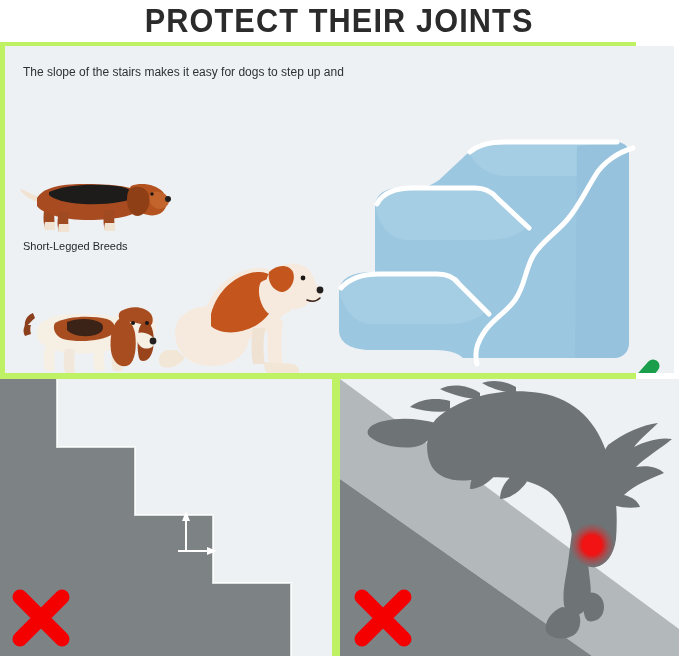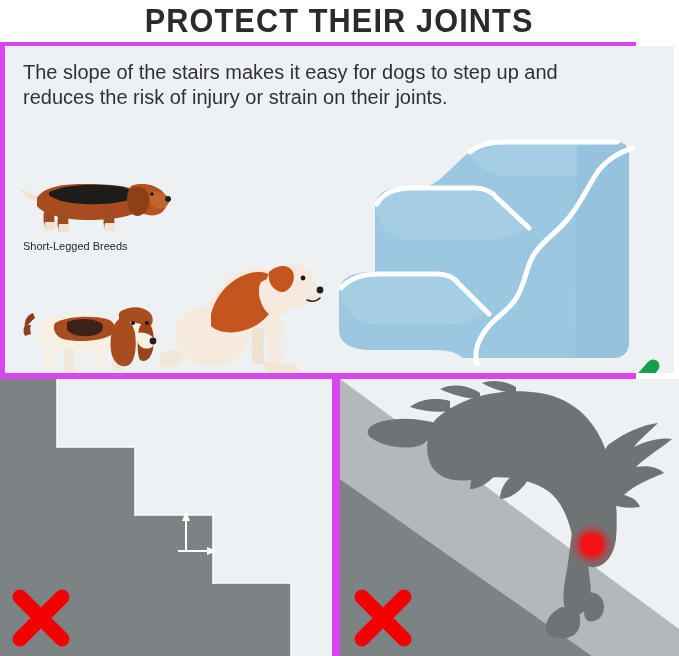--- a/index.html
+++ b/index.html
@@ -11,21 +11,21 @@
     width: 679px;
     height: 656px;
     font-family: "Liberation Sans", sans-serif;
     overflow: hidden;
     position: relative;
   }
   .page {
     position: relative;
     width: 636px;
     height: 656px;
-    background: #d946ef;
+    background: #bef264;
   }
 
   
   .title-bar {
     position: absolute;
     left: 0; top: 0;
     width: 679px; height: 42px;
     display: flex;
     align-items: center;
     justify-content: center;
@@ -47,21 +47,21 @@
     position: absolute;
     left: 5px; top: 46px;
     width: 669px; height: 327px;
     background: #eef1f4;
     overflow: hidden;
   }
   .body-copy {
     position: absolute;
     left: 18px; top: 14px;
     width: 480px;
-    font-size: 20px;
+    font-size: 12px;
     line-height: 25px;
     color: #2f3133;
   }
   .body-copy .ln { display: block; white-space: nowrap; }
 
   .lbl {
     position: absolute;
     font-size: 11px;
     color: #26282a;
     white-space: nowrap;
@@ -100,21 +100,20 @@
 <div class="page">
 
   <div class="title-bar">
     <div class="title-text">PROTECT THEIR JOINTS</div>
   </div>
 
   <div class="panel-top">
 
     <div class="body-copy">
       <span class="ln">The slope of the stairs makes it easy for dogs to step up and</span>
-      <span class="ln">reduces the risk of injury or strain on their joints.</span>
     </div>
 
     <div class="art art-dachshund">
       <svg width="152" height="76" viewBox="0 0 152 76">
 
         <path d="M18 44 C8 40 2 35 1 31 C6 32 12 36 20 39 Z" fill="#f1e3d2"></path>
 
         <path d="M26 48 C24 56 24 64 26 70 L36 70 C35 62 35 54 36 48 Z" fill="#a04a22"></path>
         <path d="M26 64 C25 68 25 70 26 72 L36 72 C36 69 36 66 36 64 Z" fill="#f1e3d2"></path>
 

